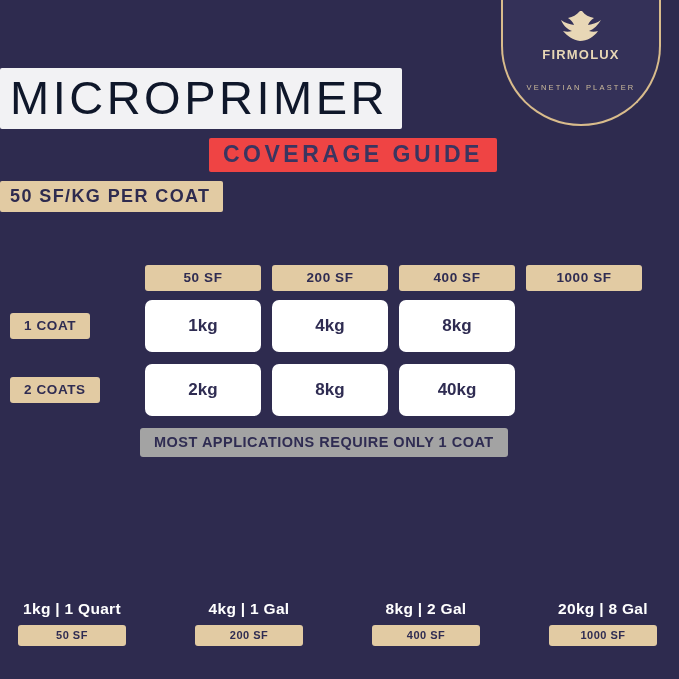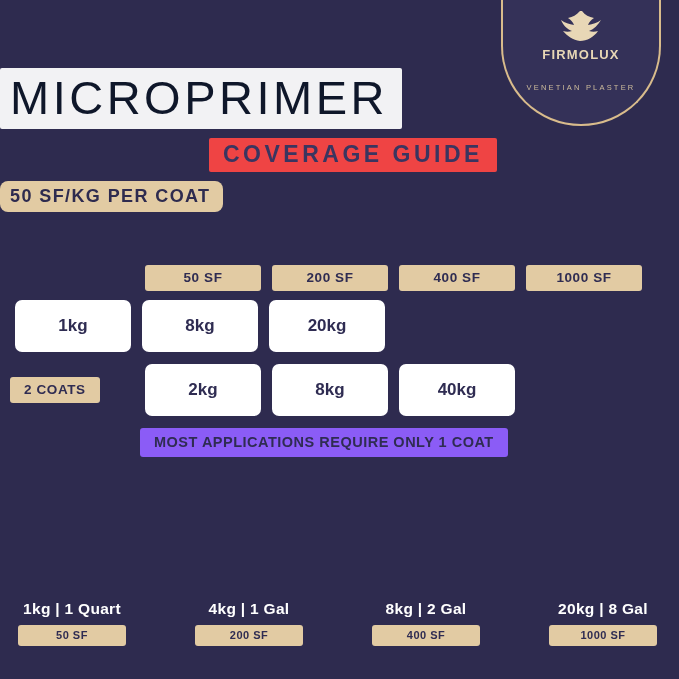--- a/index.html
+++ b/index.html
@@ -89,21 +89,21 @@
   }
   .title-rate {
     display: inline-block;
     background: #e2cba3;
     color: #2e2b4f;
     font-size: 18px;
     letter-spacing: 1.4px;
     font-weight: bold;
     padding: 6px 12px 7px 10px;
     line-height: 1;
-    border-radius: 8px;
+    border-radius: 2px;
   }
 
   
   .table {
     position: absolute;
     left: 10px;
     top: 265px;
     width: 659px;
   }
   .row {
@@ -156,21 +156,21 @@
     border-radius: 7px;
   }
   .data-row { margin-bottom: 12px; }
 
   .note-row {
     display: flex;
     padding-left: 130px;
     margin-top: 2px;
   }
   .note {
-    background: #8b5cf6;
+    background: #a3a3a3;
     color: #2f2c52;
     font-size: 14.5px;
     font-weight: bold;
     letter-spacing: 0.5px;
     padding: 6px 14px 7px 14px;
     border-radius: 3px;
   }
 
   
   .footer {
@@ -242,28 +242,31 @@
     </div>
     <div class="col-head-cell">
       <div class="col-head">400 SF</div>
     </div>
     <div class="col-head-cell">
       <div class="col-head">1000 SF</div>
     </div>
   </div>
 
   <div class="row data-row">
+    <div class="rowlabel-cell">
+      <div class="rowlabel">1 COAT</div>
+    </div>
     <div class="data-cell">
       <div class="cell-box">1kg</div>
     </div>
     <div class="data-cell">
+      <div class="cell-box">4kg</div>
+    </div>
+    <div class="data-cell">
       <div class="cell-box">8kg</div>
-    </div>
-    <div class="data-cell">
-      <div class="cell-box">20kg</div>
     </div>
   </div>
 
   <div class="row data-row">
     <div class="rowlabel-cell">
       <div class="rowlabel">2 COATS</div>
     </div>
     <div class="data-cell">
       <div class="cell-box">2kg</div>
     </div>

